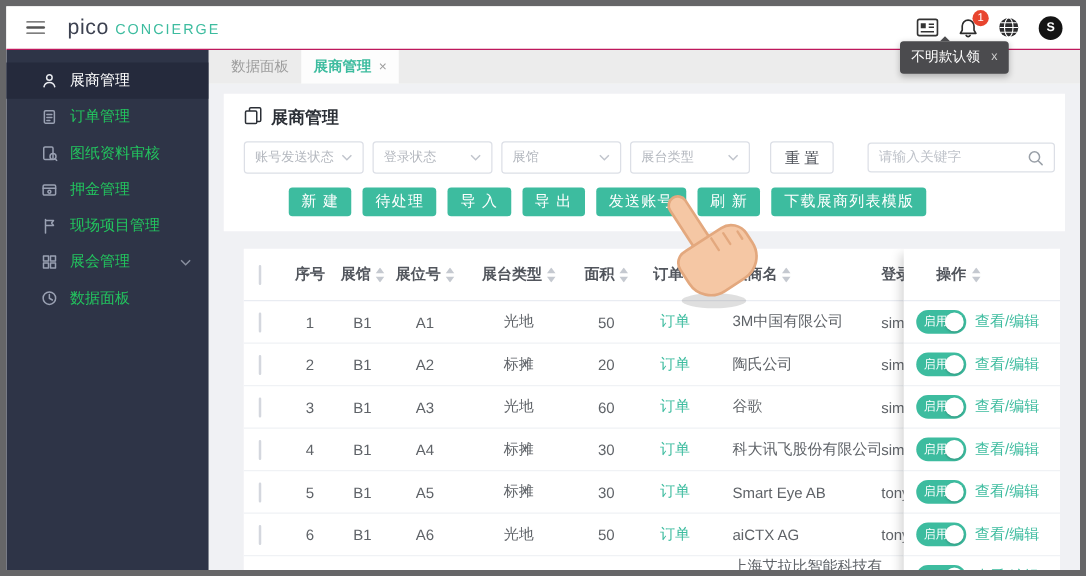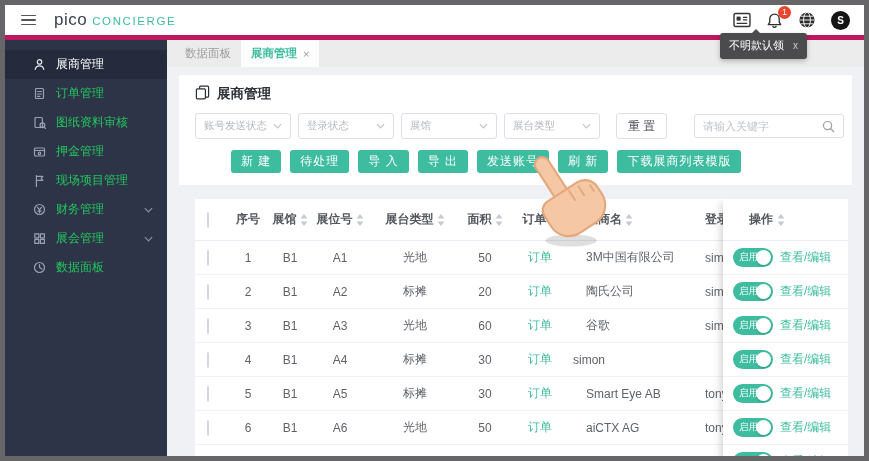--- a/index.html
+++ b/index.html
@@ -5,21 +5,21 @@
   * { margin:0; padding:0; box-sizing:border-box; }
   html,body { background:#2b2b2b; }
   body { width:869px; height:461px; }
   .screen{
     position:relative; width:869px; height:461px;
     border:5px solid #666668; background:#fff; overflow:hidden;
     font-family:"Liberation Sans","DejaVu Sans",sans-serif;
     -webkit-font-smoothing:antialiased;
   }
   
-  .topbar{ height:35px; background:#fff; border-bottom:5px solid #be185d;
+  .topbar{ height:35px; background:#fff; border-bottom:1px solid #be185d;
     display:flex; align-items:center; padding:0 14px 0 16px; position:relative; z-index:20;}
   .hamburger{ width:15px; display:flex; flex-direction:column; gap:3px; cursor:pointer;}
   .hamburger span{ display:block; height:1.6px; background:#555; border-radius:1px;}
   .logo{ margin-left:18px; display:flex; align-items:baseline; }
   .logo-pico{ font-size:17px; color:#3c4150; letter-spacing:.5px; font-weight:500;}
   .logo-concierge{ font-size:11.5px; color:#3dbc9f; letter-spacing:1.6px; margin-left:5px;}
   .topbar-right{ margin-left:auto; display:flex; align-items:center; gap:15px; }
   .tb-icon{ display:flex; align-items:center; justify-content:center; cursor:pointer;}
   .bell-wrap{ position:relative; }
   .badge{ position:absolute; top:-6px; right:-8px; min-width:13px; height:13px; border-radius:7px;
@@ -181,34 +181,20 @@
           <span class="icon">
             <svg width="13" height="13" viewBox="0 0 13 13" fill="none" stroke="currentColor" stroke-width="1.2" stroke-linecap="round" stroke-linejoin="round">
               <path d="M3.4 1.5v11M3.4 2.4h6.4l-1.5 2 1.5 2H3.4"></path>
             </svg>
           </span>
           <span>现场项目管理</span>
         </div>
         <div class="side-item">
           <span class="icon">
             <svg width="13" height="13" viewBox="0 0 13 13" fill="none" stroke="currentColor" stroke-width="1.2" stroke-linecap="round" stroke-linejoin="round">
-              <circle cx="6.5" cy="6.5" r="5"></circle>
-              <path d="M4.6 4.3 6.5 6.8 8.4 4.3M6.5 6.8v3M4.9 8.2h3.2"></path>
-            </svg>
-          </span>
-          <span>财务管理</span>
-          <span class="chev">
-            <svg width="9" height="6" viewBox="0 0 10 6" fill="none" stroke="currentColor" stroke-width="1.3">
-              <path d="M1 1l4 4 4-4"></path>
-            </svg>
-          </span>
-        </div>
-        <div class="side-item">
-          <span class="icon">
-            <svg width="13" height="13" viewBox="0 0 13 13" fill="none" stroke="currentColor" stroke-width="1.2" stroke-linecap="round" stroke-linejoin="round">
               <rect x="1.8" y="1.8" width="4" height="4"></rect>
               <rect x="7.4" y="1.8" width="4" height="4"></rect>
               <rect x="1.8" y="7.4" width="4" height="4"></rect>
               <rect x="7.4" y="7.4" width="4" height="4"></rect>
             </svg>
           </span>
           <span>展会管理</span>
           <span class="chev">
             <svg width="9" height="6" viewBox="0 0 10 6" fill="none" stroke="currentColor" stroke-width="1.3">
               <path d="M1 1l4 4 4-4"></path>
@@ -412,20 +398,21 @@
               <div class="t-row">
                 <div><span class="checkbox"></span></div>
                 <div class="cell">4</div>
                 <div class="cell">B1</div>
                 <div class="cell">A4</div>
                 <div class="cell">标摊</div>
                 <div class="cell">30</div>
                 <div class="cell">
                   <span class="order-link">订单</span>
                 </div>
+                <div class="cell left company">科大讯飞股份有限公司</div>
                 <div class="cell left">simon</div>
               </div>
               <div class="t-row">
                 <div><span class="checkbox"></span></div>
                 <div class="cell">5</div>
                 <div class="cell">B1</div>
                 <div class="cell">A5</div>
                 <div class="cell">标摊</div>
                 <div class="cell">30</div>
                 <div class="cell">
@@ -448,20 +435,21 @@
                 <div class="cell left">tony.</div>
               </div>
               <div class="t-row partial">
                 <div></div>
                 <div class="cell"></div>
                 <div class="cell"></div>
                 <div class="cell"></div>
                 <div class="cell"></div>
                 <div class="cell"></div>
                 <div class="cell"></div>
+                <div class="cell left company">上海艾拉比智能科技有</div>
                 <div class="cell left"></div>
               </div>
             </div>
           <div class="ops-panel" id="ops-panel">
               <div class="ops-head">
                 <span>操作</span>
                 <span class="sort">
                   <svg width="8" height="12" viewBox="0 0 8 12">
                     <path d="M4 0 7.4 4.6H.6z" fill="#c5c9d0"></path>
                     <path d="M4 12 .6 7.4h6.8z" fill="#c5c9d0"></path>

